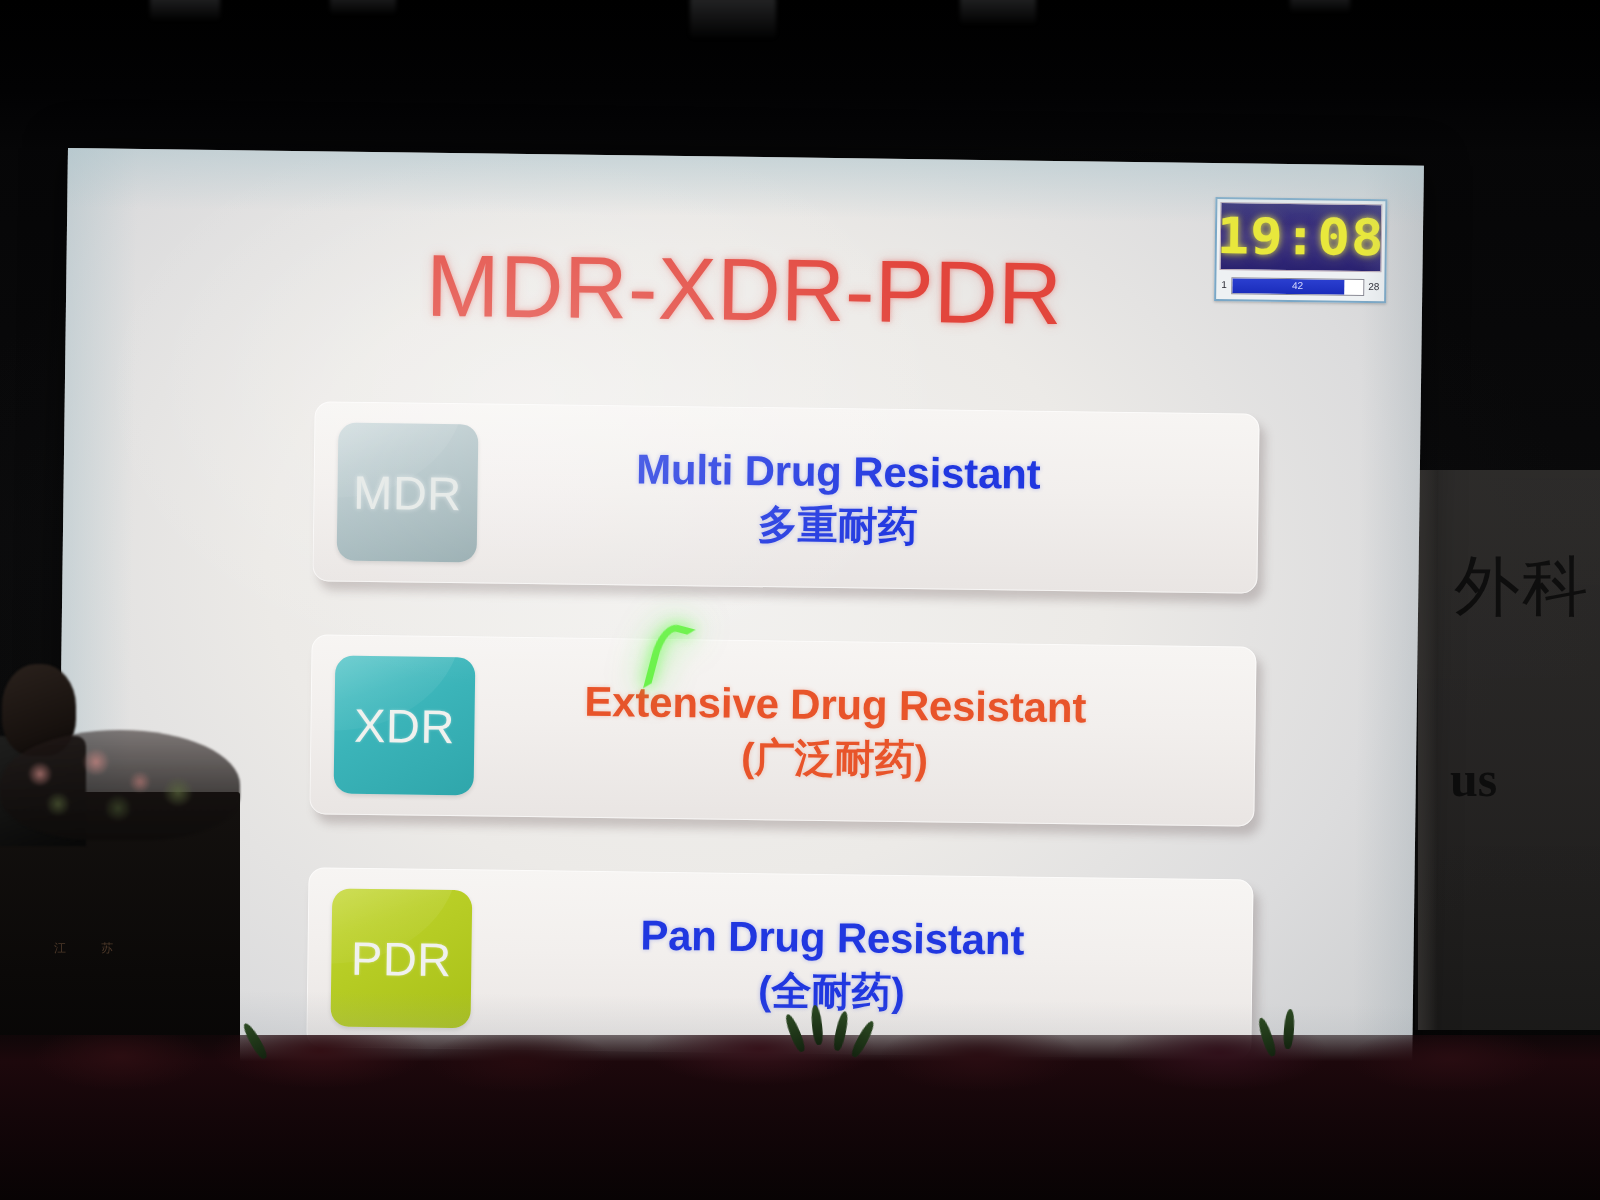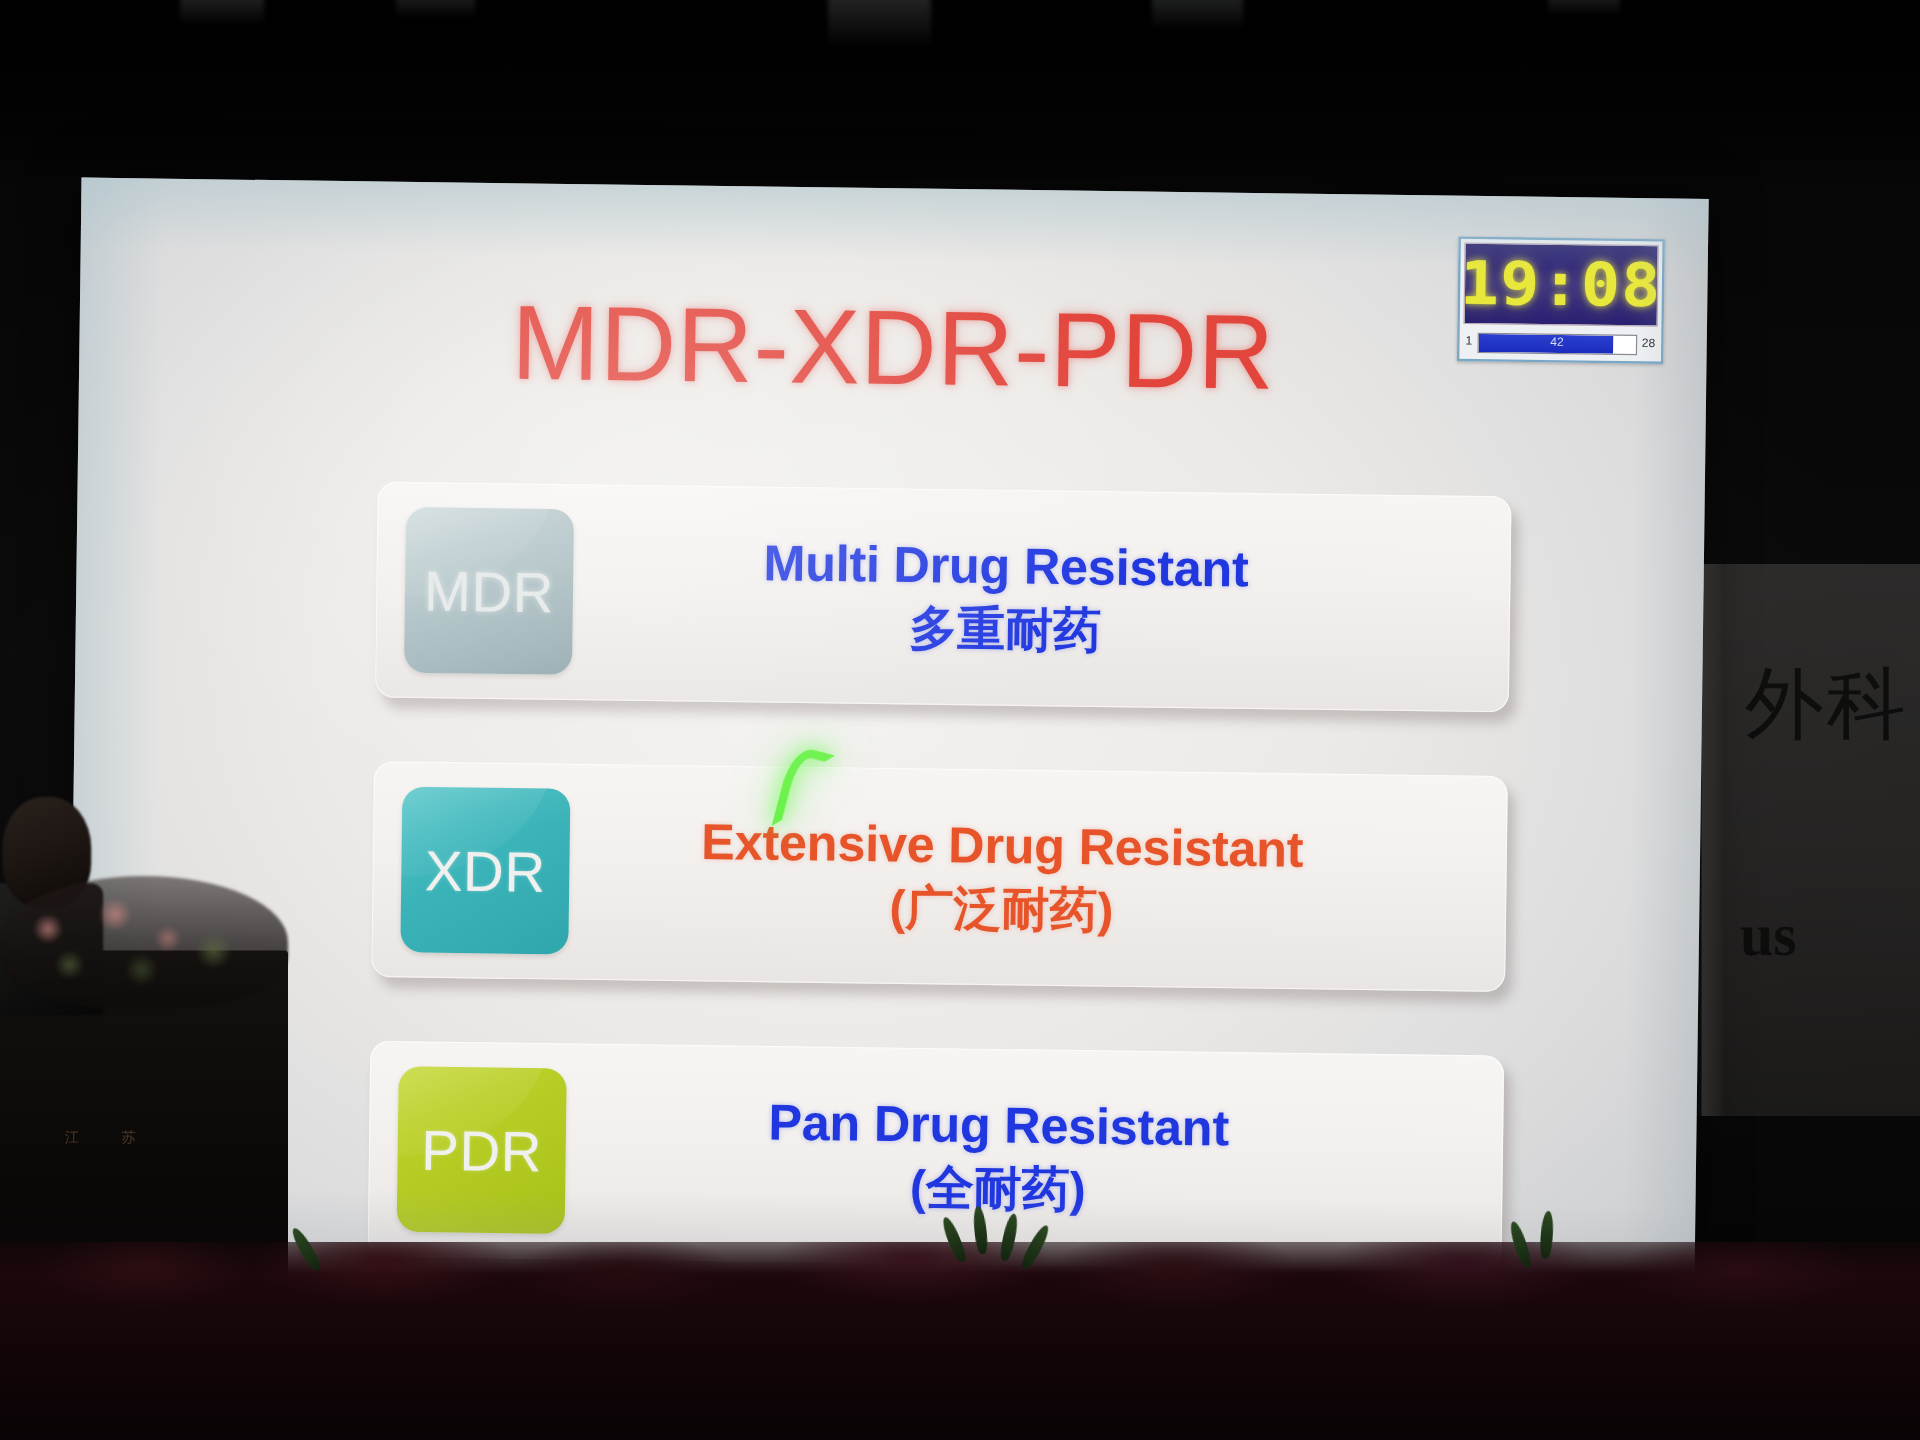--- a/index.html
+++ b/index.html
@@ -286,21 +286,21 @@
     width: 120px; height: 110px;
     background: linear-gradient(160deg, #20201f 0%, #121211 60%, #070707 100%);
     border-radius: 26px 10px 0 0;
     filter: blur(0.8px);
   }
 
   
   .banner {
     position: absolute;
     right: 0px; top: 470px;
-    width: 182px; height: 460px;
+    width: 182px; height: 560px;
     background: linear-gradient(180deg, rgba(58,56,54,0.72) 0%, rgba(44,42,41,0.80) 55%, rgba(30,29,28,0.85) 100%);
     border-left: 3px solid rgba(14,13,13,0.9);
     overflow: hidden;
   }
   .banner-cn {
     position:absolute; left: 36px; top: 72px;
     font-size: 66px;
     color: rgba(8,8,8,0.80);
     font-family: "Liberation Sans", sans-serif;
     letter-spacing: 2px;

